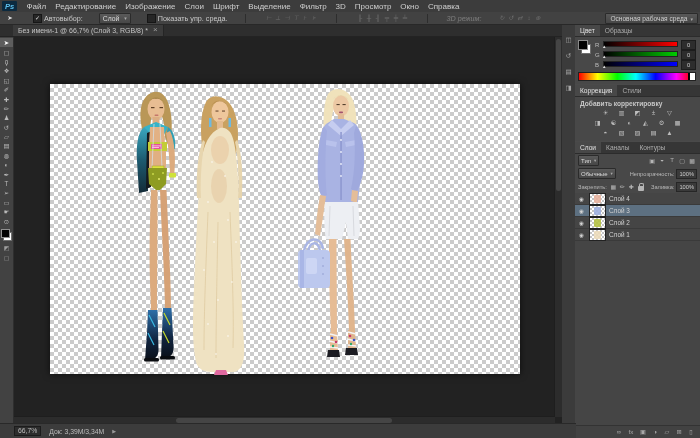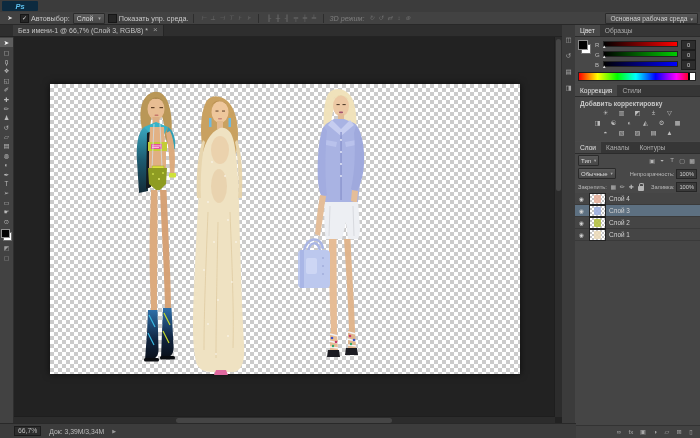--- a/index.html
+++ b/index.html
@@ -1,25 +1,25 @@
 <!DOCTYPE html>
 <html><head>
 <meta charset="utf-8">
 <style>
   html,body{margin:0;padding:0;background:#282828;}
   body{width:700px;height:438px;overflow:hidden;font-family:"Liberation Sans",sans-serif;color:#c9c9c9;}
   .app{position:relative;width:700px;height:438px;background:#3f3f3f;overflow:hidden;}
 
   
   .menubar{position:absolute;top:0;left:0;right:0;height:12px;background:#3c3c3c;border-bottom:1px solid #2a2a2a;display:flex;align-items:center;padding-left:2px;font-size:8px;color:#cfcfcf;z-index:30;}
-  .pslogo{width:36px;height:10px;background:#0c2a3f;color:#5ec1ef;font-size:7.5px;font-weight:bold;display:flex;align-items:center;justify-content:center;border-radius:1px;margin-right:5px;font-style:italic;}
+  .pslogo{width:15px;height:10px;background:#0c2a3f;color:#5ec1ef;font-size:7.5px;font-weight:bold;display:flex;align-items:center;justify-content:center;border-radius:1px;margin-right:5px;font-style:italic;}
   .menu-item{padding:0 4.5px;white-space:nowrap;cursor:default;}
 
   
-  .optionsbar{position:absolute;top:12px;height:12px;left:0;right:0;background:#424242;border-bottom:1px solid #282828;display:flex;align-items:center;font-size:7.2px;gap:3px;padding-left:3px;z-index:30;}
+  .optionsbar{position:absolute;top:12px;height:12px;left:0;right:0;background:#424242;border-bottom:1px solid #282828;display:flex;align-items:center;font-size:7.2px;gap:16px;padding-left:3px;z-index:30;}
   .tool-chip{font-size:6.5px;color:#ddd;width:14px;text-align:center;}
   .chk{display:flex;align-items:center;gap:2px;white-space:nowrap;}
   .cbox{width:7px;height:7px;background:#262626;border:1px solid #161616;font-size:6px;line-height:7px;color:#ddd;text-align:center;}
   .dd{height:9px;background:linear-gradient(#5a5a5a,#474747);border:1px solid #2b2b2b;border-radius:1px;display:flex;align-items:center;padding:0 3px;gap:5px;font-size:6.8px;color:#ddd;white-space:nowrap;}
   .dd .arr{font-size:5px;color:#aaa;}
   .sep{width:1px;height:9px;background:#2d2d2d;margin:0 2px;}
   .iconrow{display:flex;}
   .icn{width:9px;text-align:center;font-size:6.2px;color:#a5a5a5;line-height:10px;}
   .dim{opacity:.42;font-style:italic;}
   .lbl{white-space:nowrap;}
@@ -115,20 +115,33 @@
   .zoombox{height:8px;background:#2d2d2d;border:1px solid #1c1c1c;padding:0 3px;line-height:8px;}
   .statarrow{font-size:5px;color:#9a9a9a;}
 </style>
 </head>
 <body>
 
 <div class="app">
 
   <div class="menubar">
     <span class="pslogo">Ps</span>
+    <nav style="display:flex">
+        <span class="menu-item">Файл</span>
+        <span class="menu-item">Редактирование</span>
+        <span class="menu-item">Изображение</span>
+        <span class="menu-item">Слои</span>
+        <span class="menu-item">Шрифт</span>
+        <span class="menu-item">Выделение</span>
+        <span class="menu-item">Фильтр</span>
+        <span class="menu-item">3D</span>
+        <span class="menu-item">Просмотр</span>
+        <span class="menu-item">Окно</span>
+        <span class="menu-item">Справка</span>
+      </nav>
   </div>
 
   <div class="optionsbar">
     <span class="tool-chip">➤</span>
     <label class="chk">
       <span class="cbox">✓</span>
       <span>Автовыбор:</span>
     </label>
     <div class="dd">
       <span>Слой</span>

